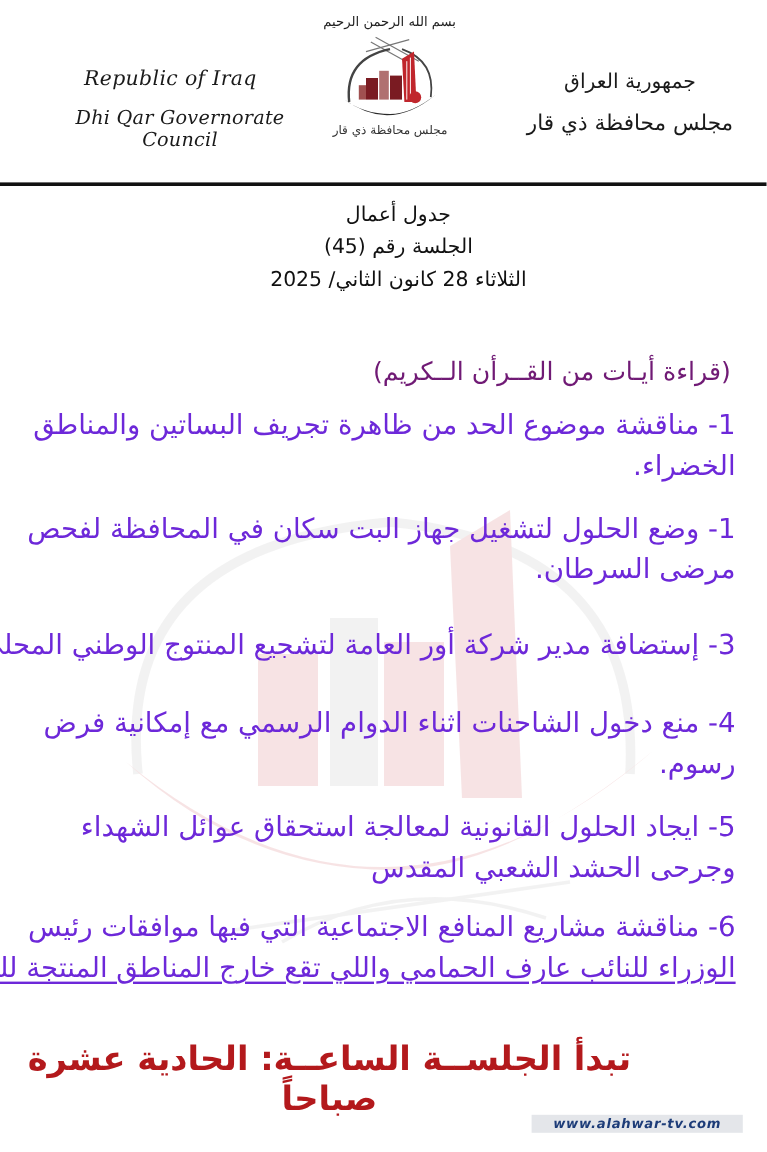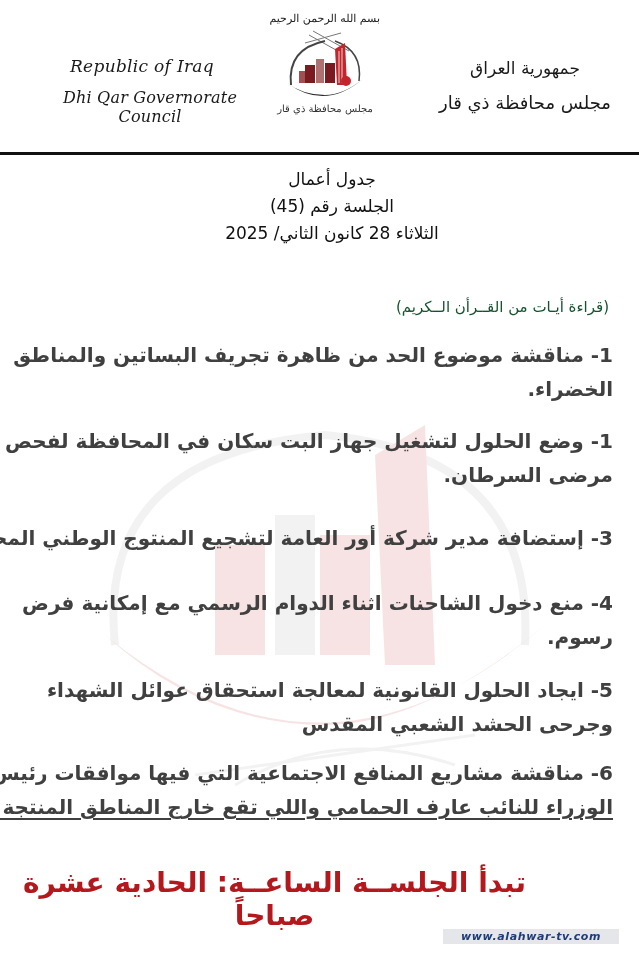--- a/index.html
+++ b/index.html
@@ -128,37 +128,37 @@
       font-size: 17px;
       line-height: 27px;
     }
 
     
     .opening {
       position: absolute;
       right: 30px;
       top: 298px;
       direction: rtl;
-      font-size: 15px;
-      color: #14532d;
+      font-size: 21px;
+      color: #701a75;
     }
     .agenda-list {
       position: absolute;
       right: 26px;
       top: 338px;
       width: 585px;
       direction: rtl;
       text-align: right;
       list-style: none;
     }
     .agenda-item {
-      font-size: 20px;
+      font-size: 23px;
       line-height: 34px;
-      font-weight: bold;
-      color: #404040;
+      font-weight: normal;
+      color: #6d28d9;
       position: absolute;
       right: 0;
       width: 585px;
     }
     .agenda-item .ln { display: block; white-space: nowrap; }
     .item-1 { top: 0px; }
     .item-2 { top: 86px; }
     .item-3 { top: 183px; }
     .item-4 { top: 248px; }
     .item-5 { top: 335px; }

